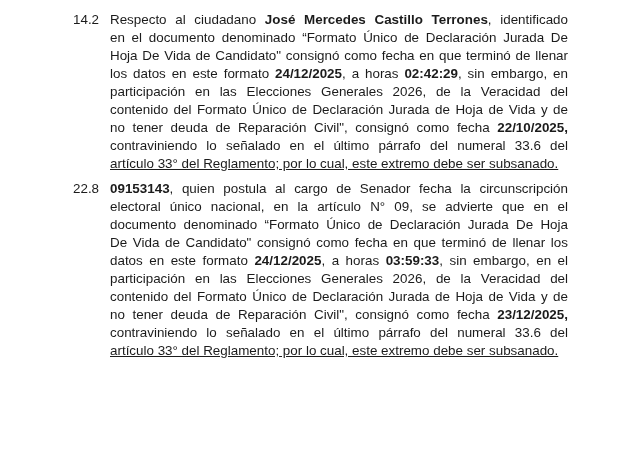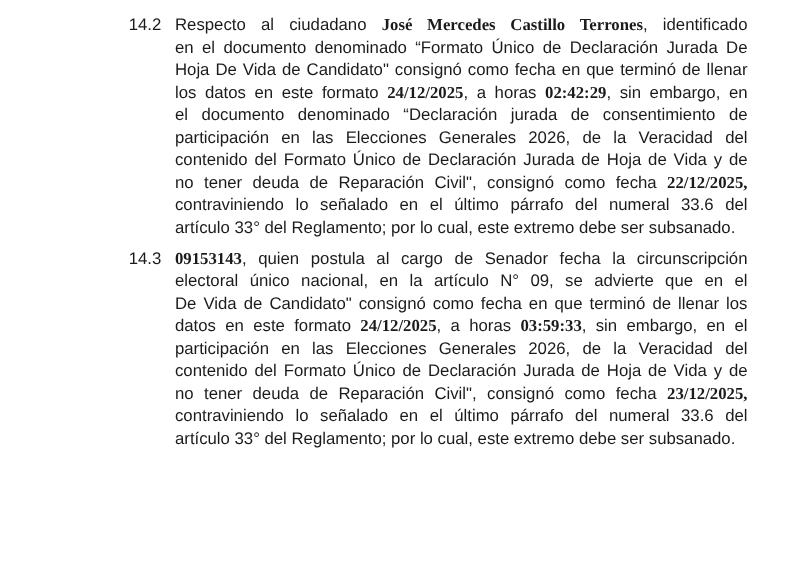--- a/index.html
+++ b/index.html
@@ -11,64 +11,65 @@
   }
   .page {
     font-family: "Liberation Sans", sans-serif;
     font-size: 13.4px;
     line-height: 18px;
     color: #1b1b1b;
     padding-top: 11px;
   }
   .para {
     display: flex;
-    margin-left: 103px;
+    margin-left: 73px;
     margin-bottom: 7px;
   }
   .num {
     flex: 0 0 37px;
     width: 37px;
   }
   .pbody {
     width: 458px;
   }
   .line {
     text-align: justify;
     text-align-last: justify;
   }
   .line.last {
     text-align-last: left;
+    text-decoration: underline;
   }
-  .b { font-weight: bold; font-family: Liberation Serif, serif; }
+  .b { font-weight: bold; }
 </style>
 </head>
 <body>
 
 <div class="page">
   <div id="paragraphs">
       <div class="para">
         <div class="num">14.2</div>
         <div class="pbody">
           <div class="line"><span>Respecto al ciudadano </span><span class="b">José Mercedes Castillo Terrones</span><span>, identificado</span></div>
           <div class="line"><span>en el documento denominado “Formato Único de Declaración Jurada De</span></div>
           <div class="line"><span>Hoja De Vida de Candidato" consignó como fecha en que terminó de llenar</span></div>
           <div class="line"><span>los datos en este formato </span><span class="b">24/12/2025</span><span>, a horas </span><span class="b">02:42:29</span><span>, sin embargo, en</span></div>
-          <div class="line"><span>el documento denominado “Declaración jurada de consentimiento de</span></div>
           <div class="line"><span>participación en las Elecciones Generales 2026, de la Veracidad del</span></div>
           <div class="line"><span>contenido del Formato Único de Declaración Jurada de Hoja de Vida y de</span></div>
-          <div class="line"><span>no tener deuda de Reparación Civil", consignó como fecha </span><span class="b">22/12/2025,</span></div>
+          <div class="line"><span>no tener deuda de Reparación Civil", consignó como fecha </span><span class="b">22/10/2025,</span></div>
           <div class="line"><span>contraviniendo lo señalado en el último párrafo del numeral 33.6 del</span></div>
           <div class="line last"><span>artículo 33° del Reglamento; por lo cual, este extremo debe ser subsanado.</span></div>
         </div>
       </div>
       <div class="para">
-        <div class="num">14.3</div>
+        <div class="num">22.8</div>
         <div class="pbody">
           <div class="line"><span class="b">09153143</span><span>, quien postula al cargo de Senador fecha la circunscripción</span></div>
           <div class="line"><span>electoral único nacional, en la artículo N° 09, se advierte que en el</span></div>
+          <div class="line"><span>documento denominado “Formato Único de Declaración Jurada De Hoja</span></div>
           <div class="line"><span>De Vida de Candidato" consignó como fecha en que terminó de llenar los</span></div>
           <div class="line"><span>datos en este formato </span><span class="b">24/12/2025</span><span>, a horas </span><span class="b">03:59:33</span><span>, sin embargo, en el</span></div>
           <div class="line"><span>participación en las Elecciones Generales 2026, de la Veracidad del</span></div>
           <div class="line"><span>contenido del Formato Único de Declaración Jurada de Hoja de Vida y de</span></div>
           <div class="line"><span>no tener deuda de Reparación Civil", consignó como fecha </span><span class="b">23/12/2025,</span></div>
           <div class="line"><span>contraviniendo lo señalado en el último párrafo del numeral 33.6 del</span></div>
           <div class="line last"><span>artículo 33° del Reglamento; por lo cual, este extremo debe ser subsanado.</span></div>
         </div>
       </div>
     </div>

